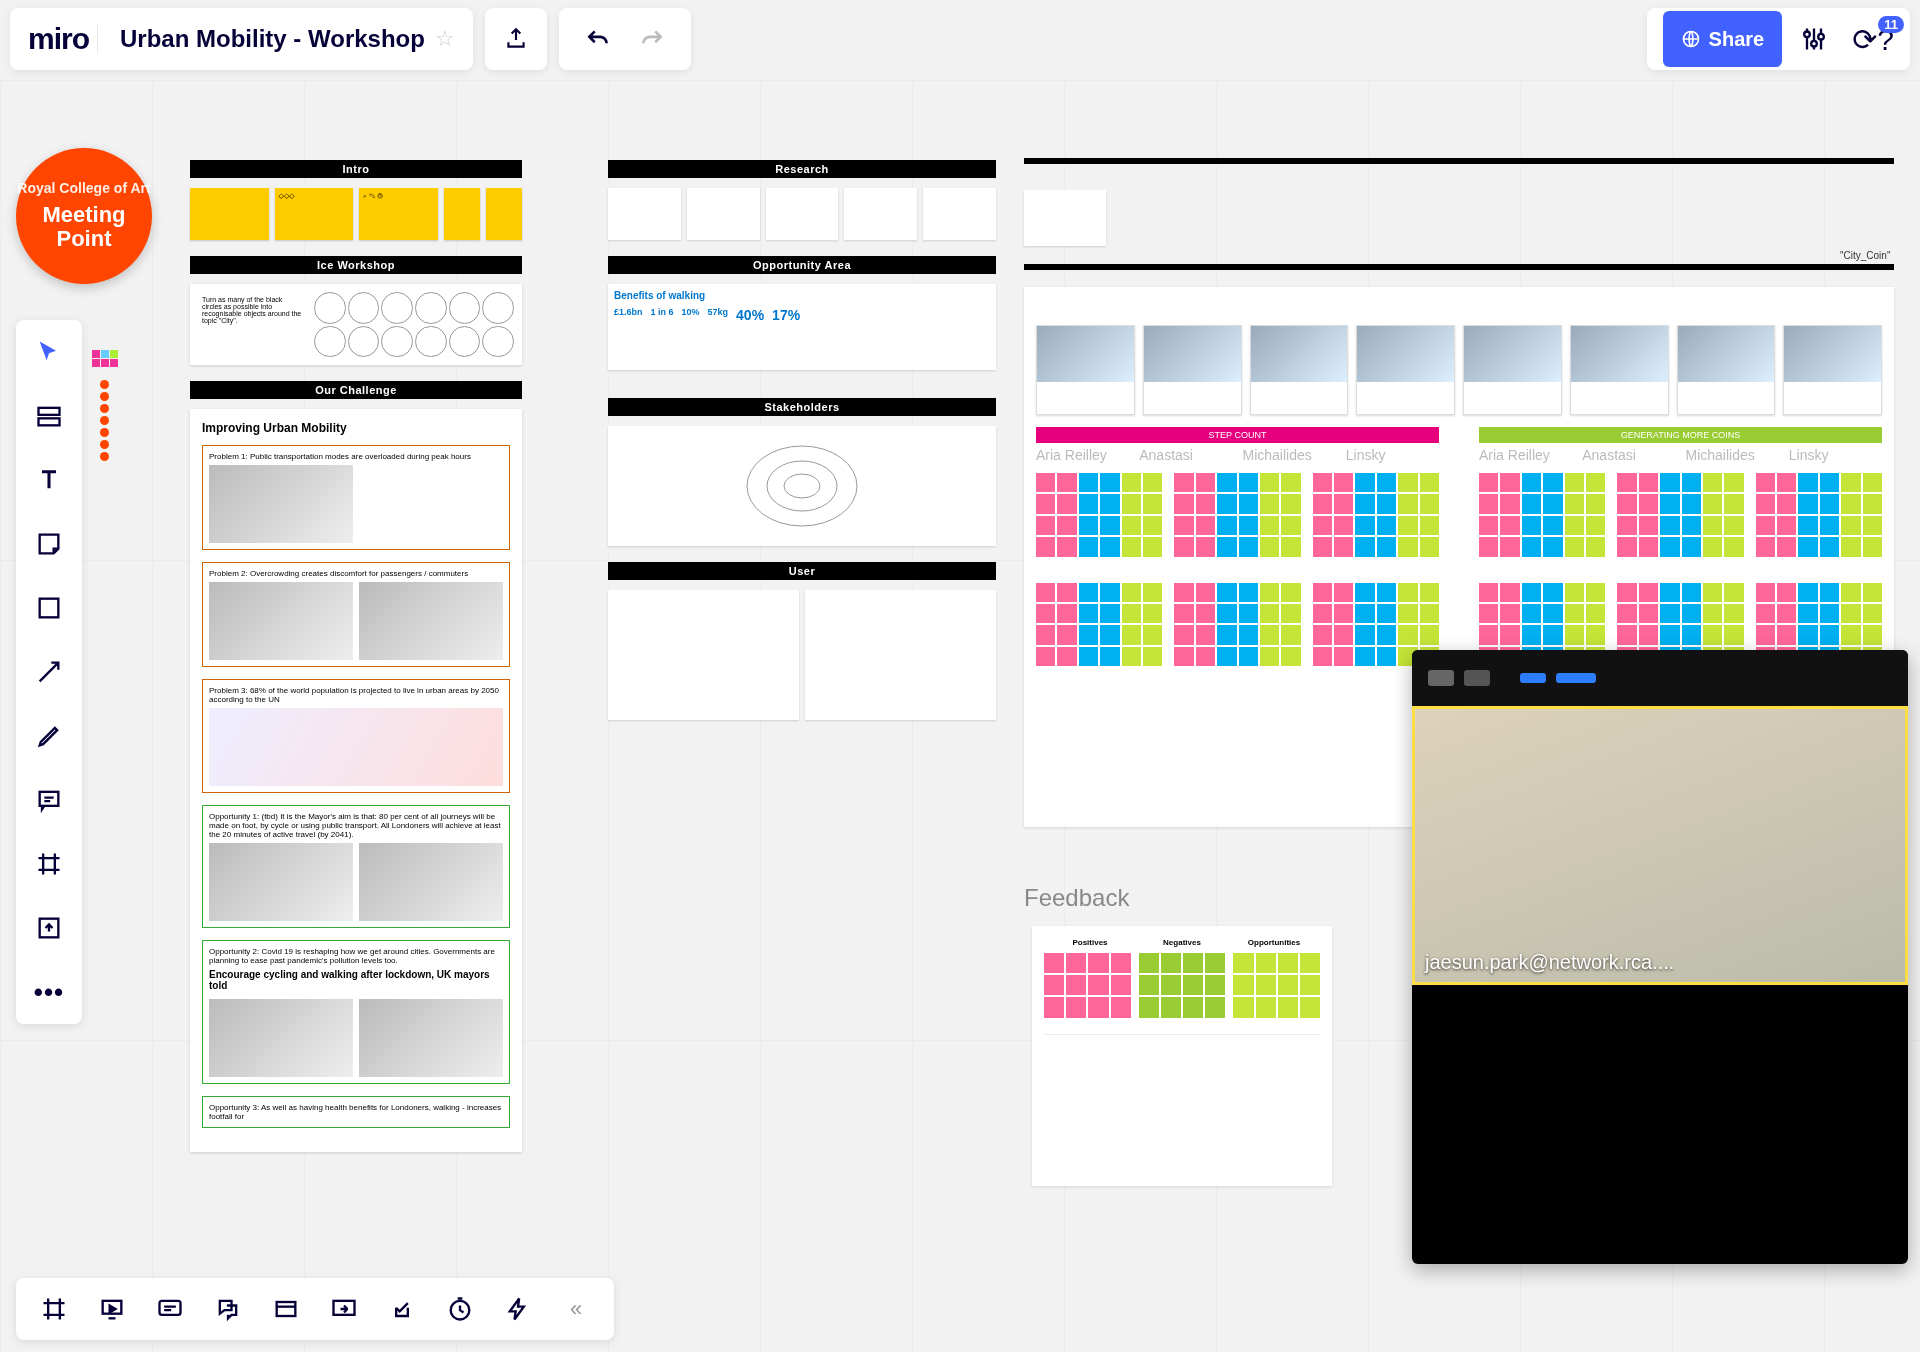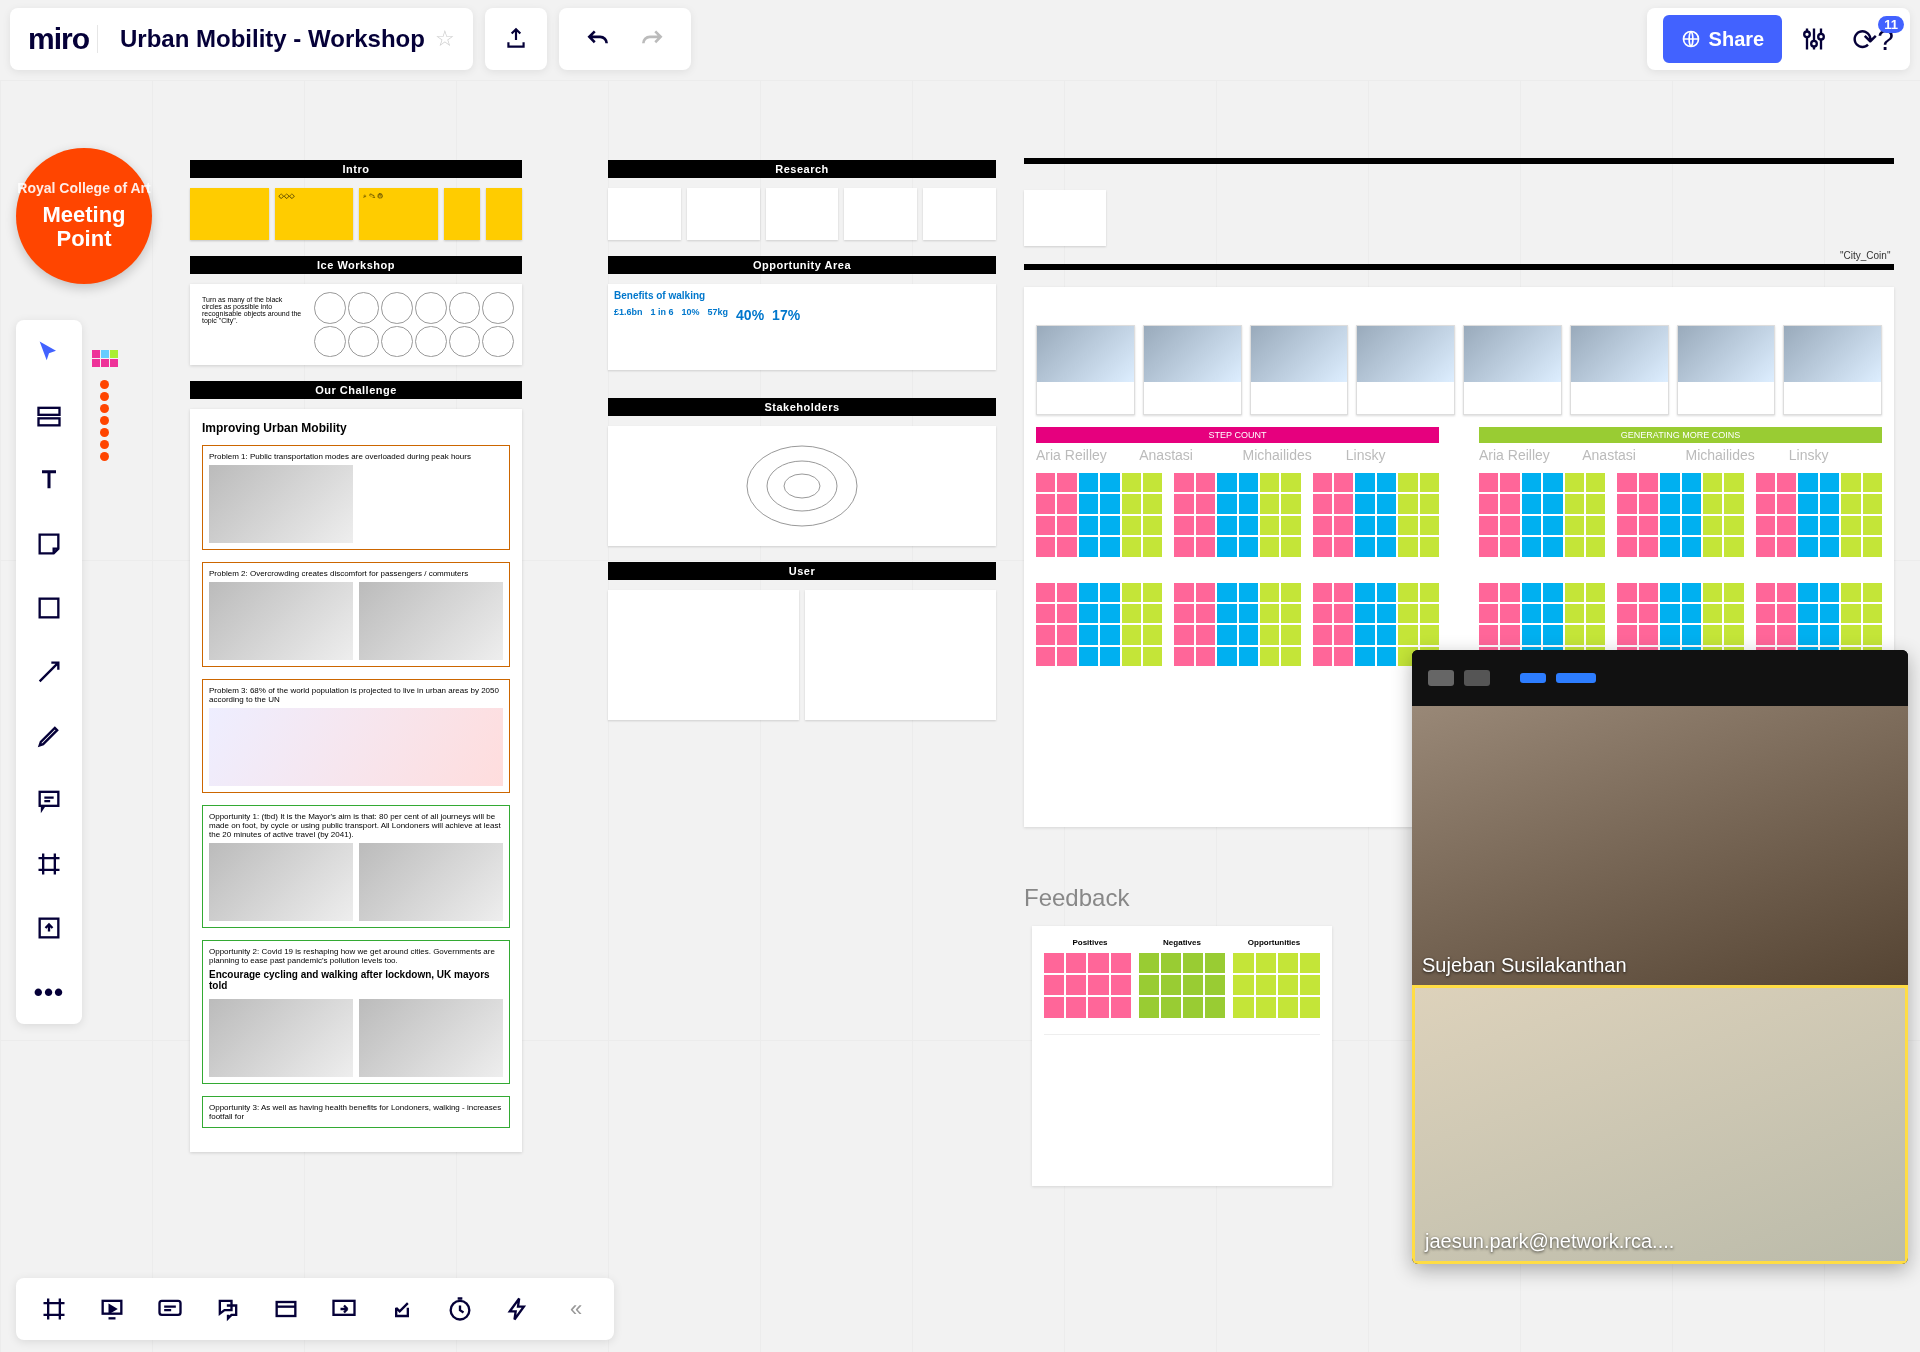--- a/index.html
+++ b/index.html
@@ -8,21 +8,21 @@
 
 .topbar { position: absolute; top: 8px; left: 10px; right: 10px; height: 62px; display: flex; align-items: center; gap: 12px; }
 .topbar-group { background: #fff; border-radius: 8px; box-shadow: 0 2px 8px rgba(0,0,0,0.08); height: 62px; display: flex; align-items: center; padding: 0 18px; }
 .logo { font-size: 30px; font-weight: 700; letter-spacing: -1px; color: #050038; }
 .board-title { font-size: 24px; font-weight: 600; color: #050038; padding-left: 22px; border-left: 1px solid #e6e6e6; margin-left: 8px; }
 .star-icon { color: #ccc; font-size: 22px; margin-left: 10px; cursor: pointer; }
 .export-btn { width: 62px; justify-content: center; cursor: pointer; }
 .undo-redo { gap: 28px; padding: 0 26px; }
 .undo-redo svg { cursor: pointer; }
 .topbar-right { position: absolute; right: 0; display: flex; gap: 12px; align-items: center; }
-.share-btn { background: #4262ff; color: #fff; border-radius: 6px; height: 48px; padding: 0 18px; display: flex; align-items: center; gap: 8px; font-size: 20px; font-weight: 600; cursor: pointer; }
+.share-btn { background: #4262ff; color: #fff; border-radius: 6px; height: 56px; padding: 0 18px; display: flex; align-items: center; gap: 8px; font-size: 20px; font-weight: 600; cursor: pointer; }
 .help-icon { position: relative; font-size: 30px; color: #050038; cursor: pointer; padding-left: 6px; }
 .help-badge { position: absolute; top: -6px; right: -10px; background: #4262ff; color: #fff; border-radius: 10px; font-size: 13px; padding: 1px 6px; font-weight: 700; }
 
 
 .meeting-point { position: absolute; top: 148px; left: 16px; width: 136px; height: 136px; border-radius: 50%; background: #ff4500; color: #fff; display: flex; flex-direction: column; align-items: center; justify-content: center; font-size: 22px; font-weight: 700; line-height: 1.1; text-align: center; box-shadow: 0 4px 12px rgba(0,0,0,0.2); }
 .crest { font-size: 14px; margin-bottom: 6px; opacity: .9; }
 
 
 .toolbar { position: absolute; top: 320px; left: 16px; width: 66px; background: #fff; border-radius: 8px; box-shadow: 0 2px 10px rgba(0,0,0,0.1); padding: 14px 0; display: flex; flex-direction: column; align-items: center; gap: 28px; }
 .tool { width: 36px; height: 36px; display: flex; align-items: center; justify-content: center; cursor: pointer; color: #050038; }
@@ -774,23 +774,20 @@
 </div>
 
 <div class="video-panel">
   <div class="video-chrome">
     <div class="win-dot" style="background:#666"></div>
     <div class="win-dot" style="background:#555"></div>
     <div style="flex:0 0 10px"></div>
     <div class="win-dot" style="background:#2d7dff;height:10px"></div>
     <div class="win-dot" style="background:#2d7dff;height:10px;width:40px"></div>
   </div>
-  <div class="video-tile">
-    <div class="video-name">Sujeban Susilakanthan</div>
-  </div>
   <div class="video-tile two">
     <div class="video-name" style="color:#fff">jaesun.park@network.rca....</div>
   </div>
 </div>
 
 <div class="bottom-bar">
   <div class="bottom-tool">
       <svg viewBox="0 0 24 24" width="28" height="28" fill="none" stroke="currentColor" stroke-width="2">
         <path d="M7 3v18M17 3v18M3 7h18M3 17h18"></path>
       </svg>

